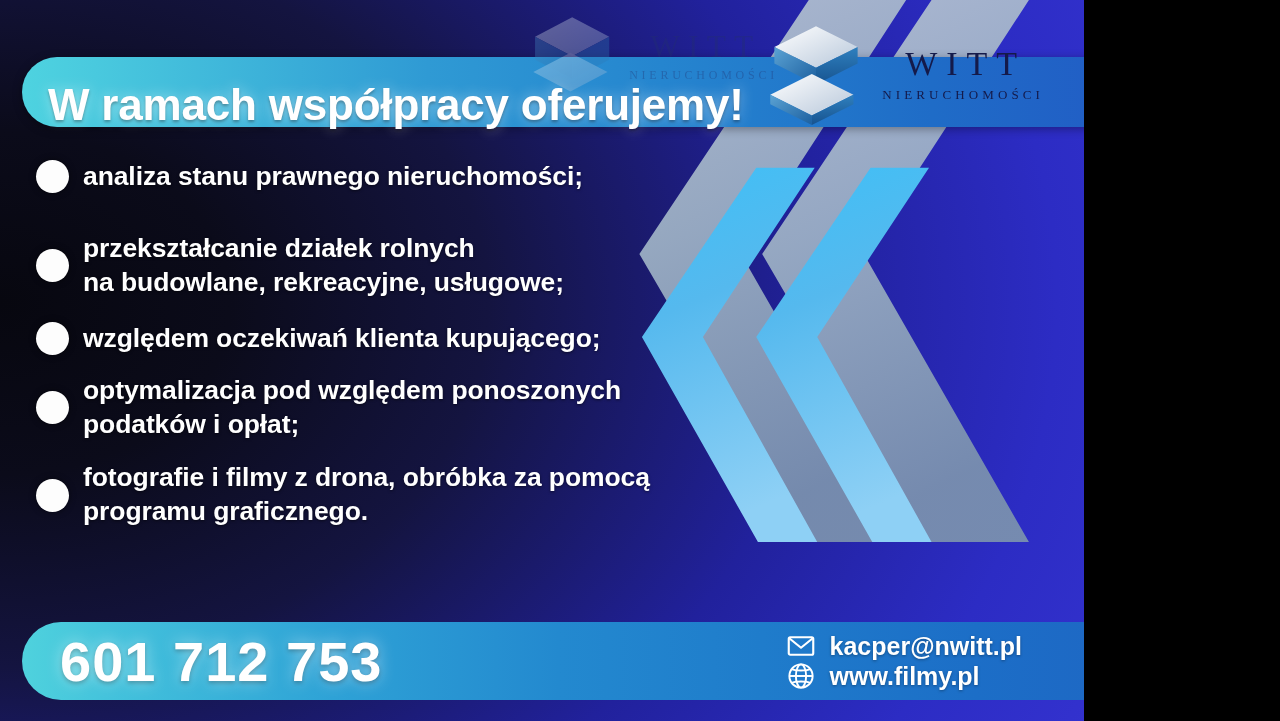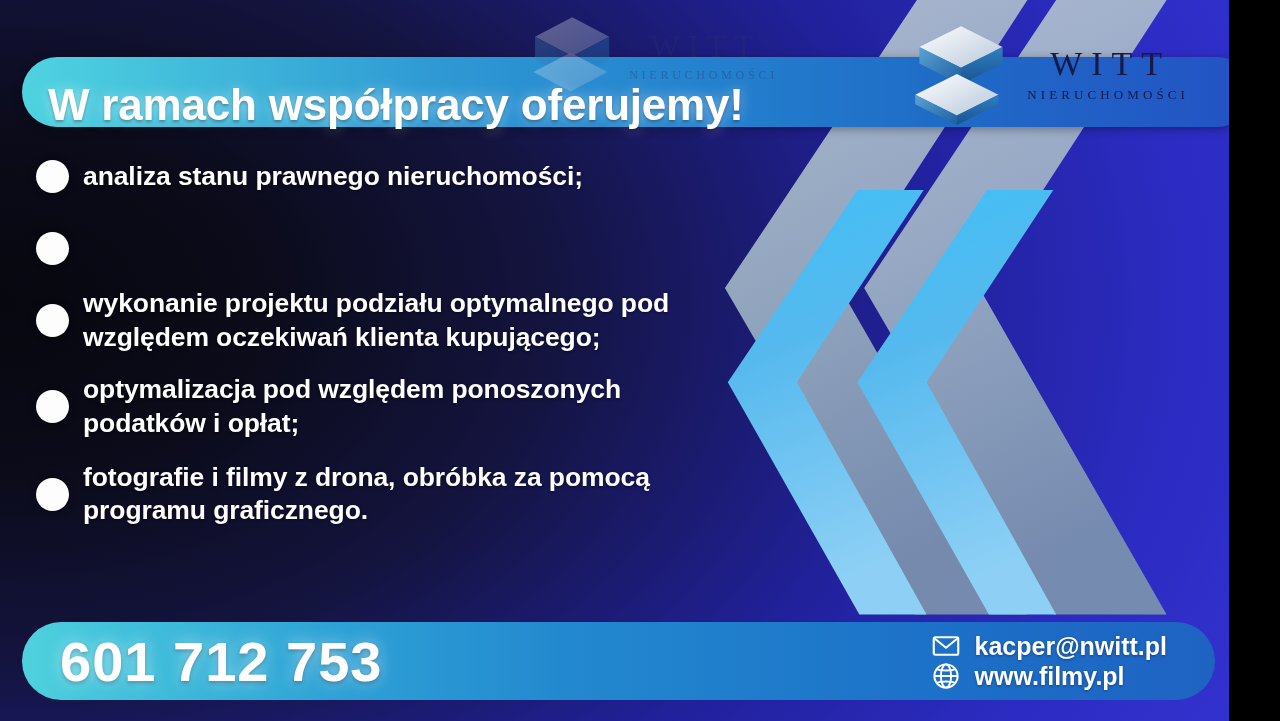--- a/index.html
+++ b/index.html
@@ -1,21 +1,21 @@
 <!DOCTYPE html>
 <html><head>
 <meta charset="utf-8">
 <title>WITT Nieruchomości — oferta</title>
 <style>
   * { margin:0; padding:0; box-sizing:border-box; }
   html, body { background:#000; }
 
   .poster{
     position:relative;
-    width:1229px; height:721px;
+    width:1084px; height:721px;
     overflow:hidden;
     font-family:"Liberation Sans", sans-serif;
     background:
       radial-gradient(125% 140% at 0% 42%, #07070f 0%, #0b0b1a 17%, #141440 36%, #21219c 60%, #2c2cc4 78%, #3836d6 100%);
   }
 
   
   .chevrons{ position:absolute; inset:0; overflow:hidden; pointer-events:none; }
 
   
@@ -203,26 +203,29 @@
 
     <div class="bullet-row row-1">
       <div class="bullet-dot"></div>
       <div class="bullet-text">
         <span>analiza stanu prawnego nieruchomości;</span>
       </div>
     </div>
 
     <div class="bullet-row row-2">
       <div class="bullet-dot"></div>
+      <div class="bullet-text">
+        <span>przekształcanie działek rolnych</span>
+        <span>na budowlane, rekreacyjne, usługowe;</span>
+      </div>
     </div>
 
     <div class="bullet-row row-3">
       <div class="bullet-dot"></div>
       <div class="bullet-text">
-        <span>wykonanie projektu podziału optymalnego pod</span>
         <span>względem oczekiwań klienta kupującego;</span>
       </div>
     </div>
 
     <div class="bullet-row row-4">
       <div class="bullet-dot"></div>
       <div class="bullet-text">
         <span>optymalizacja pod względem ponoszonych</span>
         <span>podatków i opłat;</span>
       </div>

